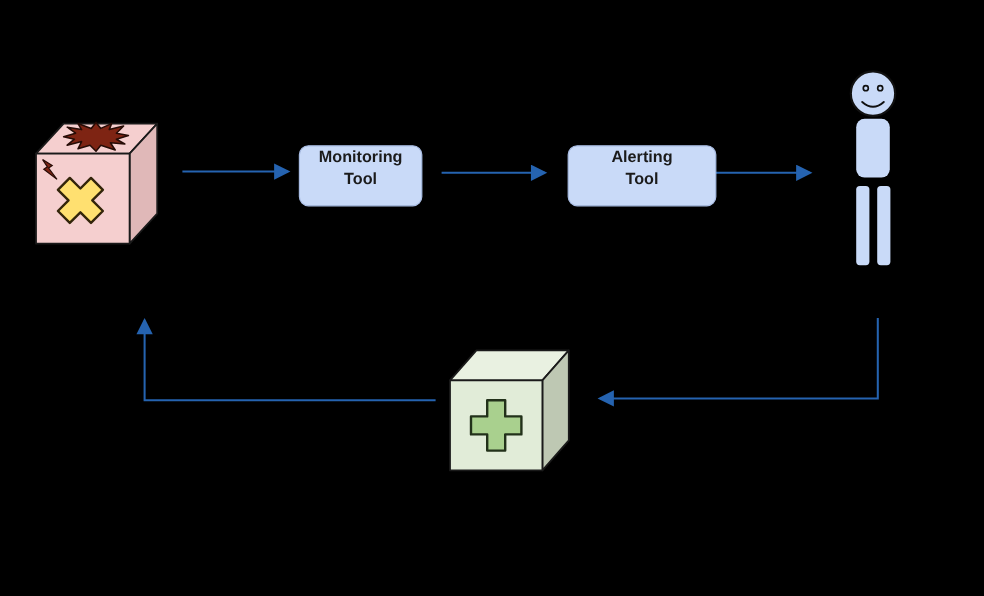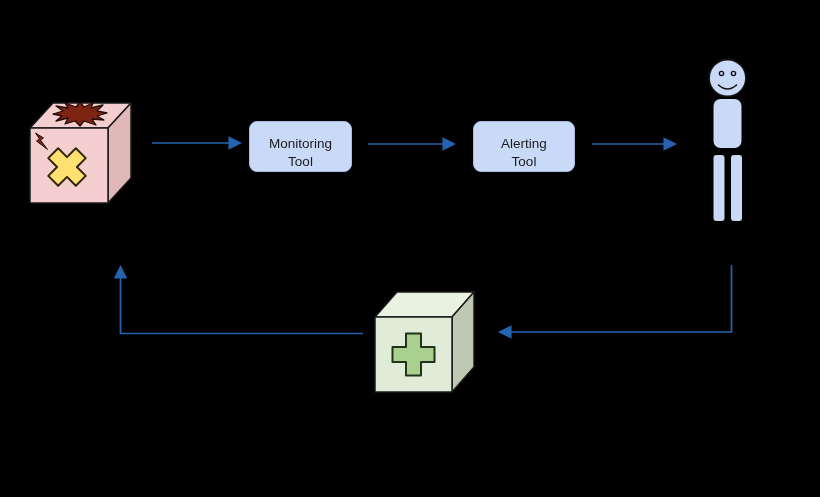--- a/index.html
+++ b/index.html
@@ -5,27 +5,28 @@
   html,body{margin:0;padding:0;background:#000;}
   body{width:820px;height:497px;overflow:hidden;}
   .stage{position:relative;width:820px;height:497px;background:#000;font-family:"Liberation Sans",sans-serif;}
   .layer{position:absolute;left:0;top:0;}
   svg{display:block;}
   .tool-box{
     position:absolute;
     background:#c9daf8;
     border:1px solid #a9bde4;
     border-radius:8px;
-    display:flex;align-items:flex-end;justify-content:center;
+    display:flex;align-items:flex-start;justify-content:center;
     font-size:13.5px;line-height:1.32;color:#1b1b1b;
     text-align:center;white-space:pre-line;
     box-sizing:border-box;
+    font-weight:bold;
   }
   #monitoring-box{left:249px;top:121px;width:103px;height:51px;}
-  #alerting-box{left:473px;top:121px;width:102px;height:51px;}
+  #alerting-box{left:473px;top:121px;width:124px;height:51px;}
   #broken-cube-svg{position:absolute;left:25px;top:98px;}
   #fix-cube-svg{position:absolute;left:370px;top:287px;}
   #person-svg{position:absolute;left:700px;top:55px;}
 </style>
 </head>
 <body>
 
 <div class="stage">
 
   <svg class="layer" width="820" height="497" viewBox="0 0 820 497">

